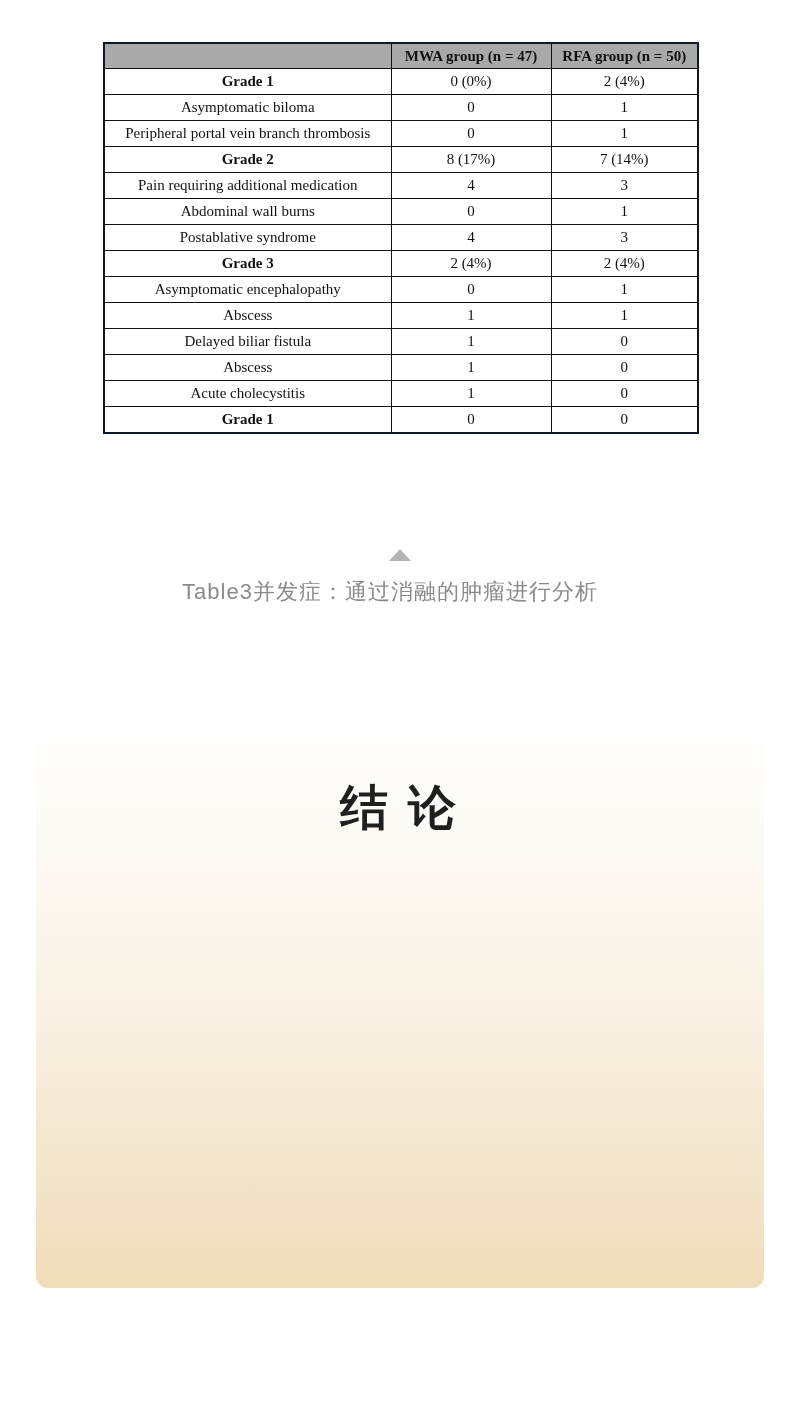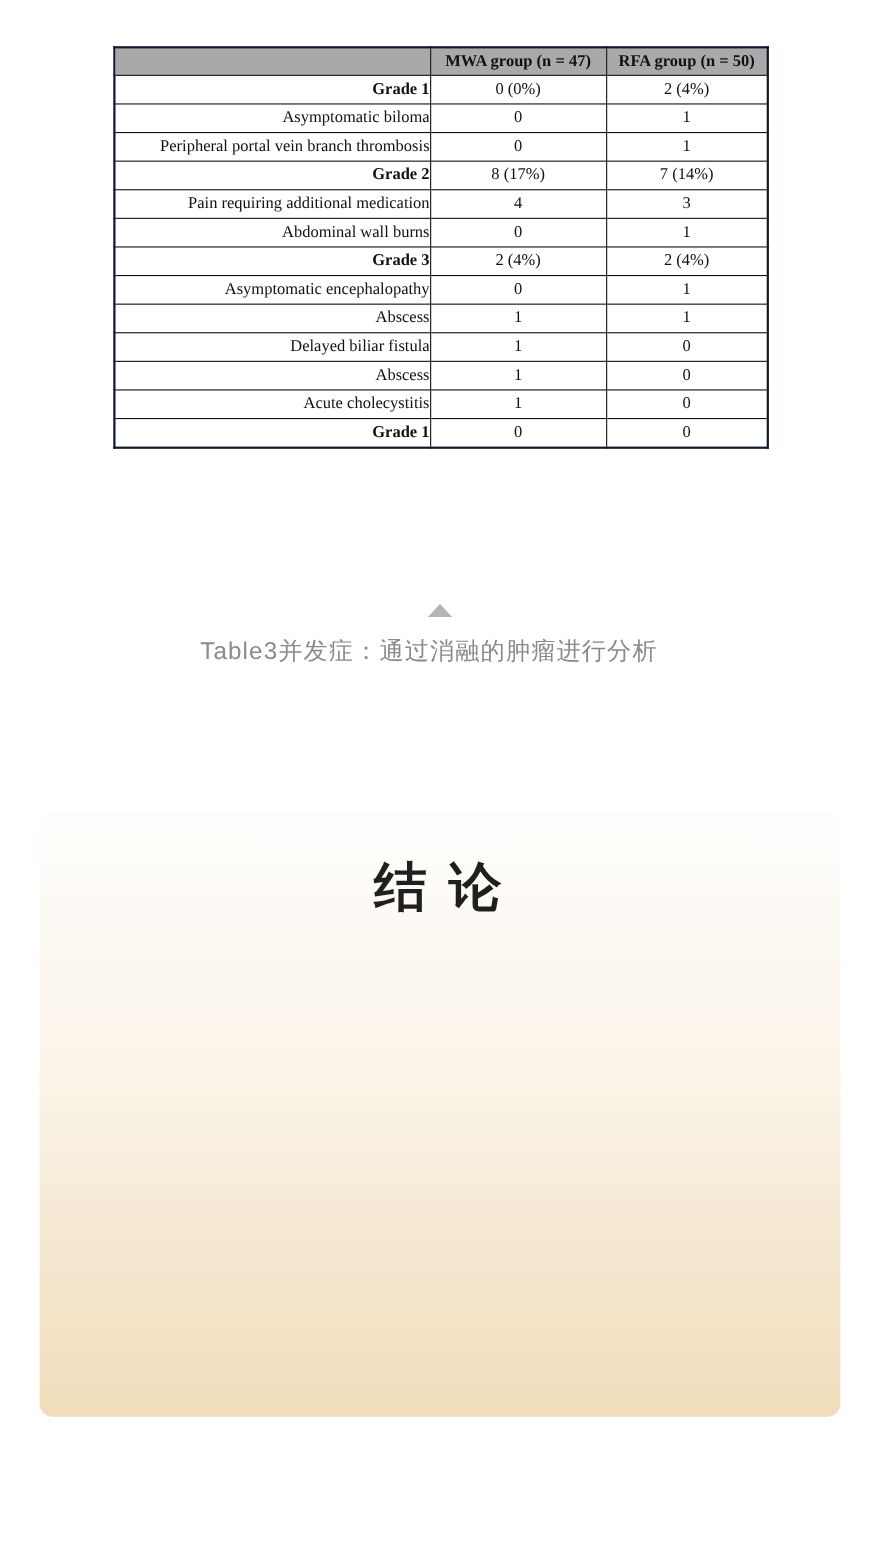--- a/index.html
+++ b/index.html
@@ -31,21 +31,21 @@
     white-space: nowrap;
   }
   table.comp th {
     background: #a9a9a9;
     font-weight: bold;
     height: 24px;
     text-align: center;
     padding: 0 2px;
   }
   table.comp td { height: 25px; padding: 0; }
-  td.label-cell { text-align: right; padding-left: 7px; }
+  td.label-cell { text-align: center; padding-left: 7px; }
   td.val-cell   { text-align: center; }
   tr.grade-row td.label-cell { font-weight: bold; }
 
   
   .triangle-up {
     position: absolute;
     left: 389px; top: 549px;
     width: 0; height: 0;
     border-left: 11px solid transparent;
     border-right: 11px solid transparent;
@@ -138,20 +138,25 @@
       <td class="val-cell">4</td>
       <td class="val-cell">3</td>
     </tr>
 
     <tr>
       <td class="label-cell">Abdominal wall burns</td>
       <td class="val-cell">0</td>
       <td class="val-cell">1</td>
     </tr>
 
+    <tr>
+      <td class="label-cell">Postablative syndrome</td>
+      <td class="val-cell">4</td>
+      <td class="val-cell">3</td>
+    </tr>
 
     <tr class="grade-row">
       <td class="label-cell">Grade 3</td>
       <td class="val-cell">2 (4%)</td>
       <td class="val-cell">2 (4%)</td>
     </tr>
 
     <tr>
       <td class="label-cell">Asymptomatic encephalopathy</td>
       <td class="val-cell">0</td>

